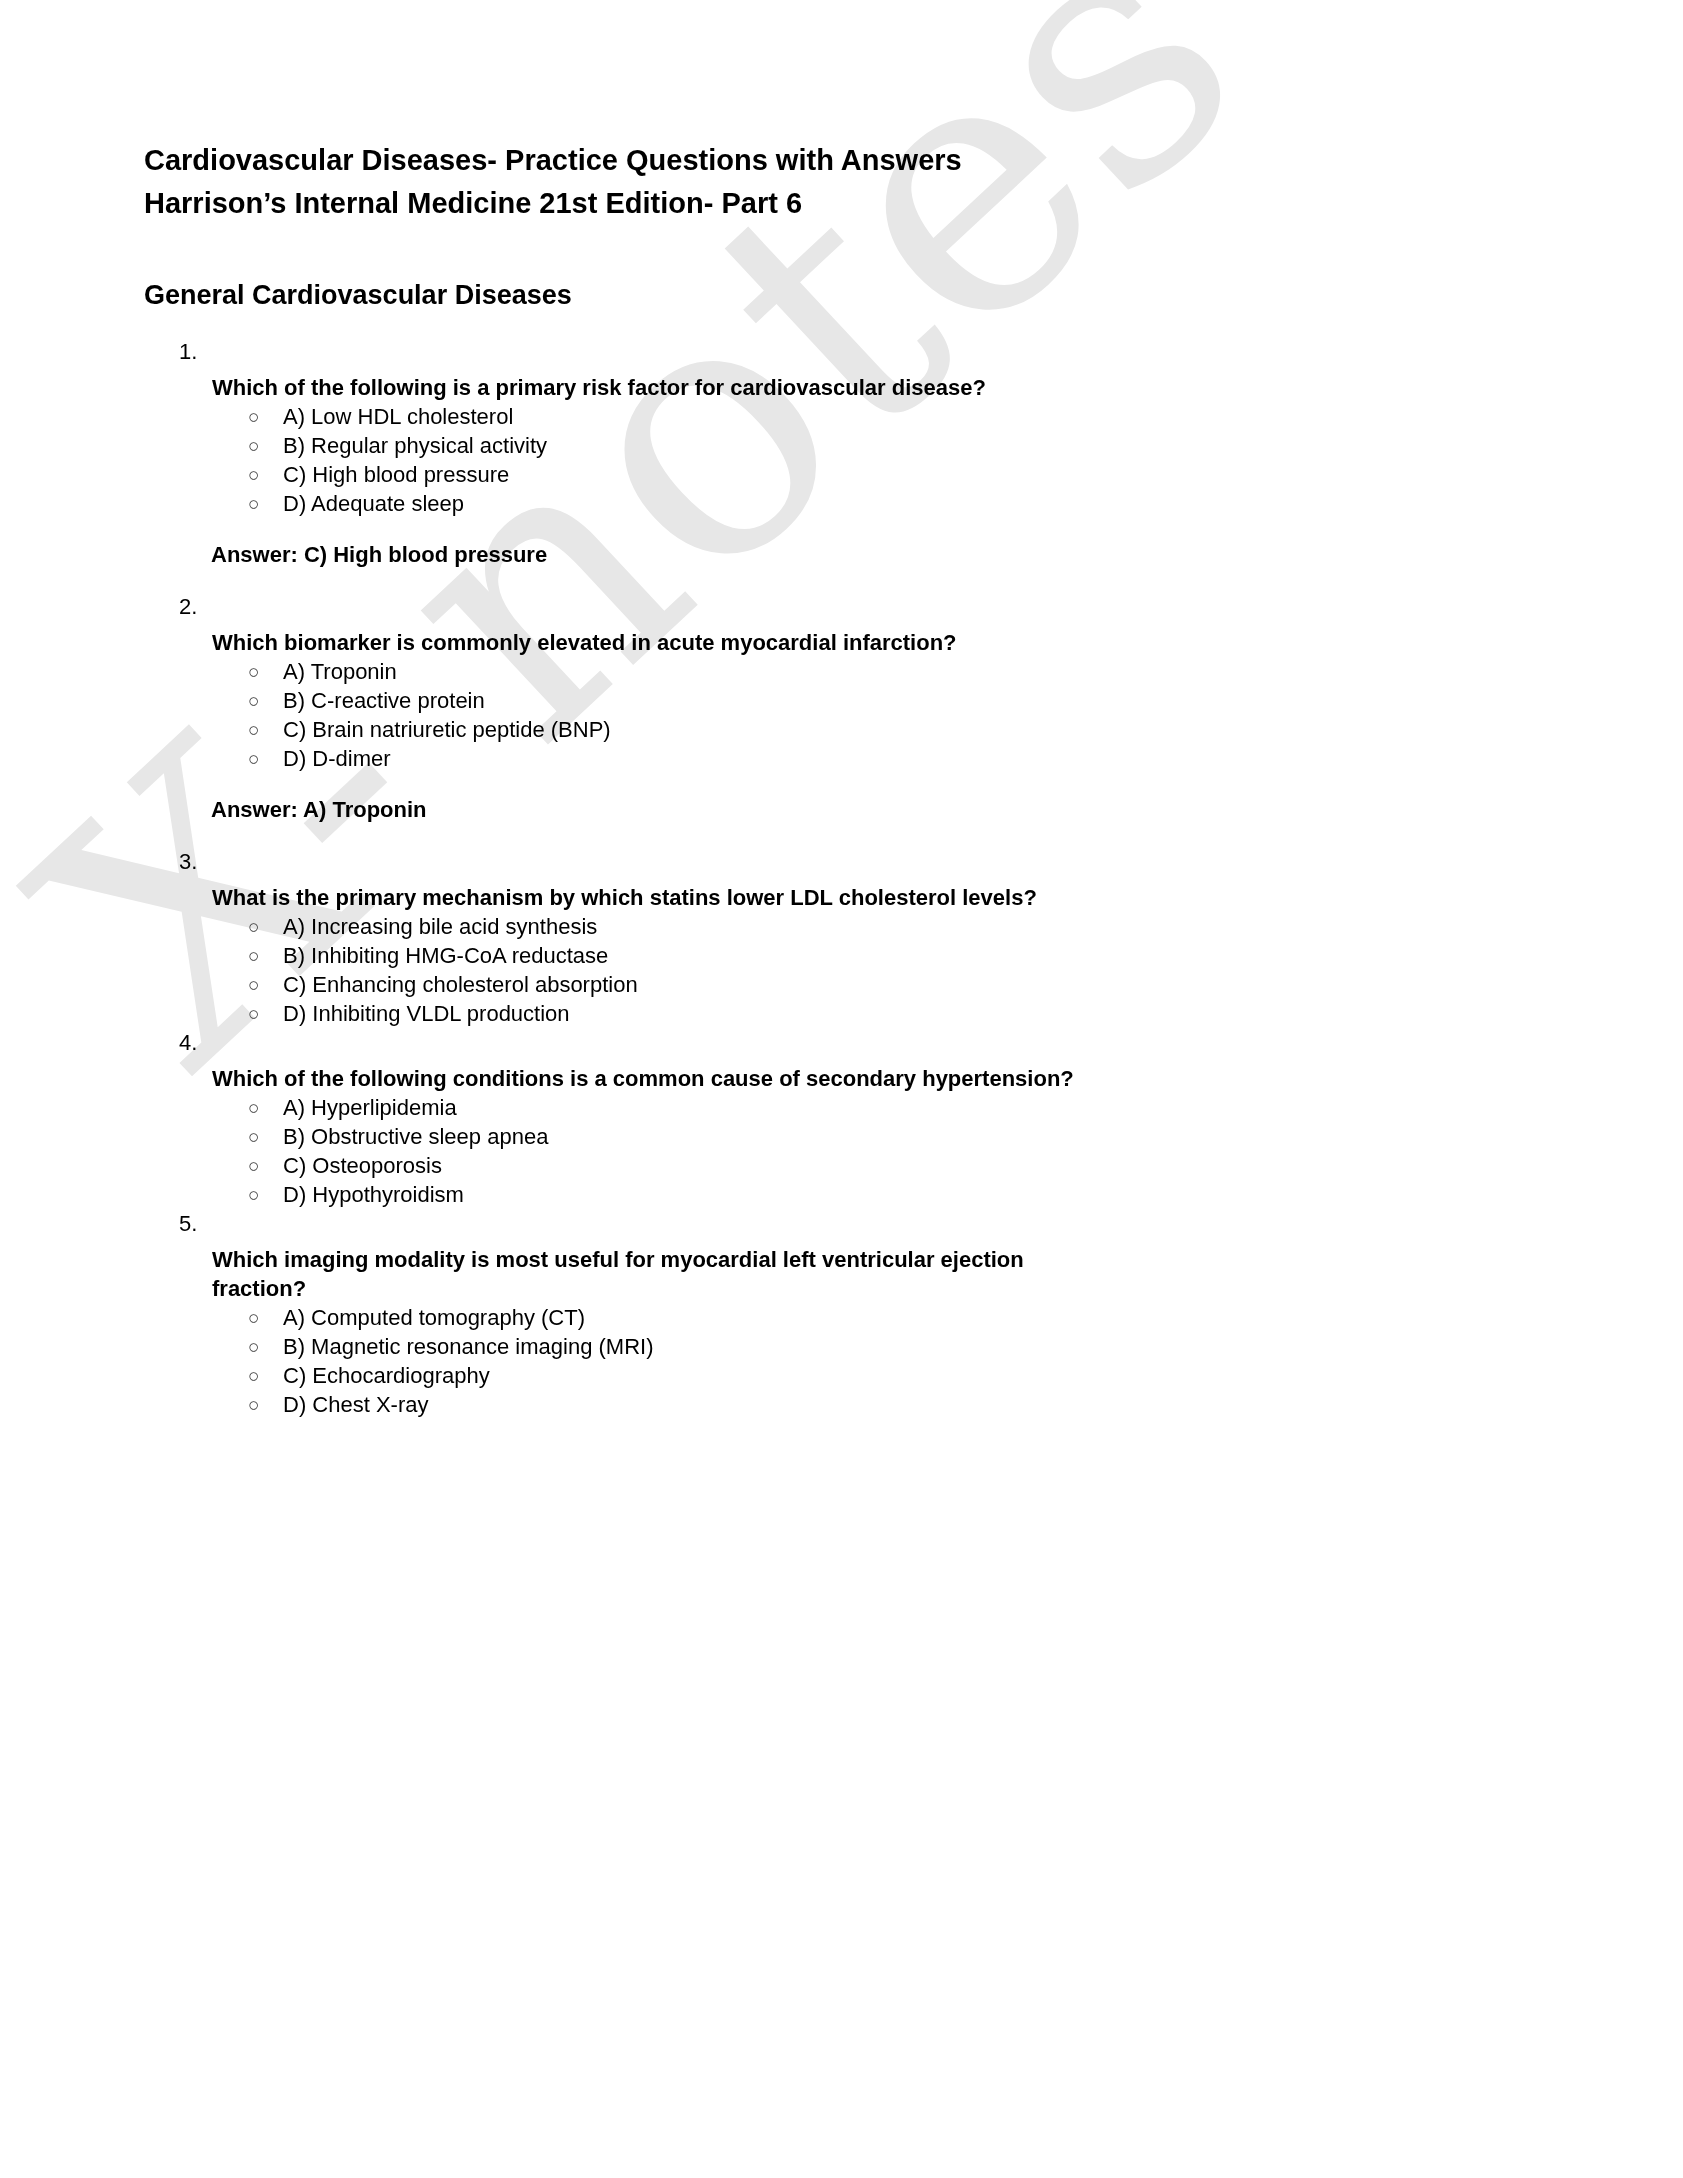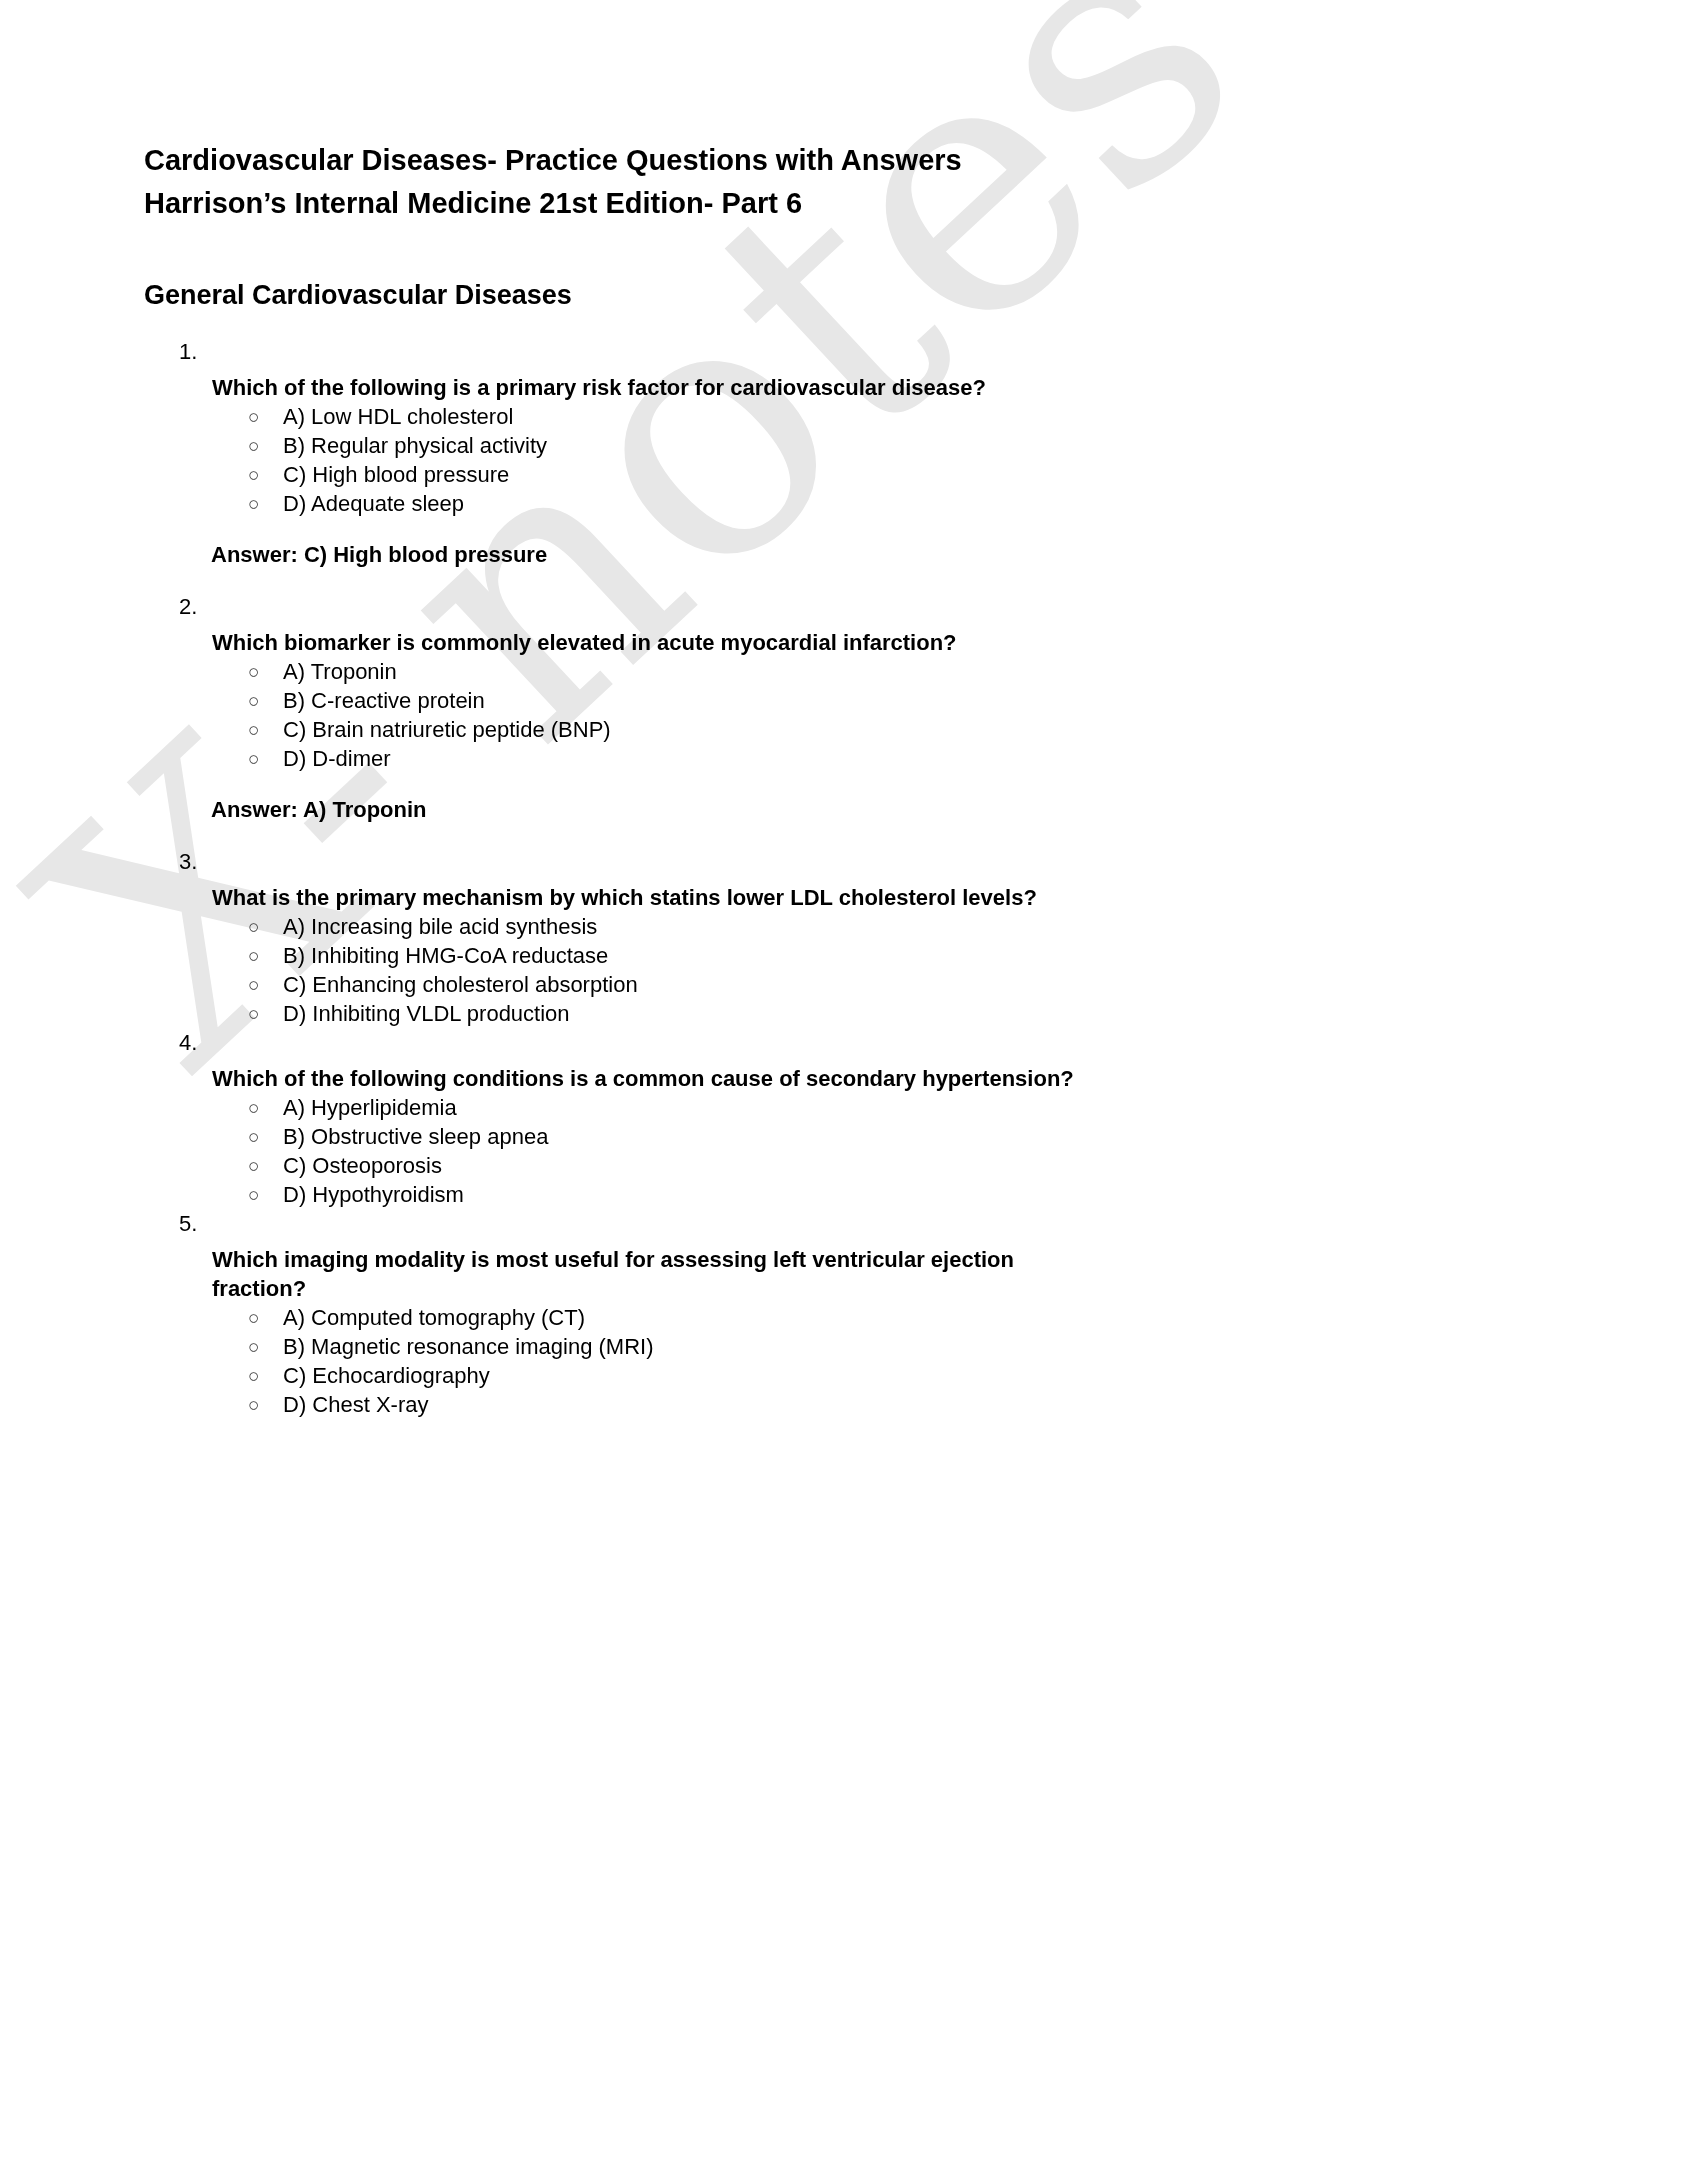--- a/index.html
+++ b/index.html
@@ -194,21 +194,21 @@
       </div>
       <div class="option">
         <span class="bullet">○</span>
         <span class="option-text">D) Hypothyroidism</span>
       </div>
     </div>
 
     <div class="question-block">
       <div class="q-line">
         <span class="q-num">5.</span>
-        <div class="q-text">Which imaging modality is most useful for assessing left ventricular ejection fraction?</div>
+        <div class="q-text">Which imaging modality is most useful for myocardial left ventricular ejection fraction?</div>
       </div>
       <div class="option">
         <span class="bullet">○</span>
         <span class="option-text">A) Computed tomography (CT)</span>
       </div>
       <div class="option">
         <span class="bullet">○</span>
         <span class="option-text">B) Magnetic resonance imaging (MRI)</span>
       </div>
       <div class="option">

